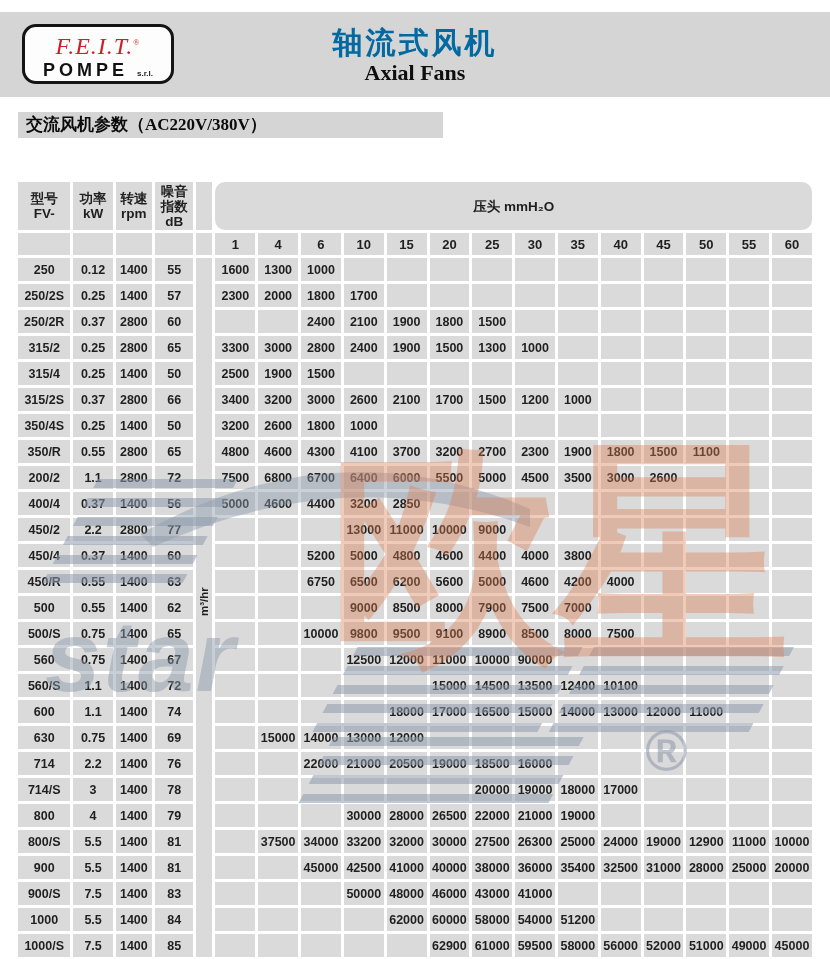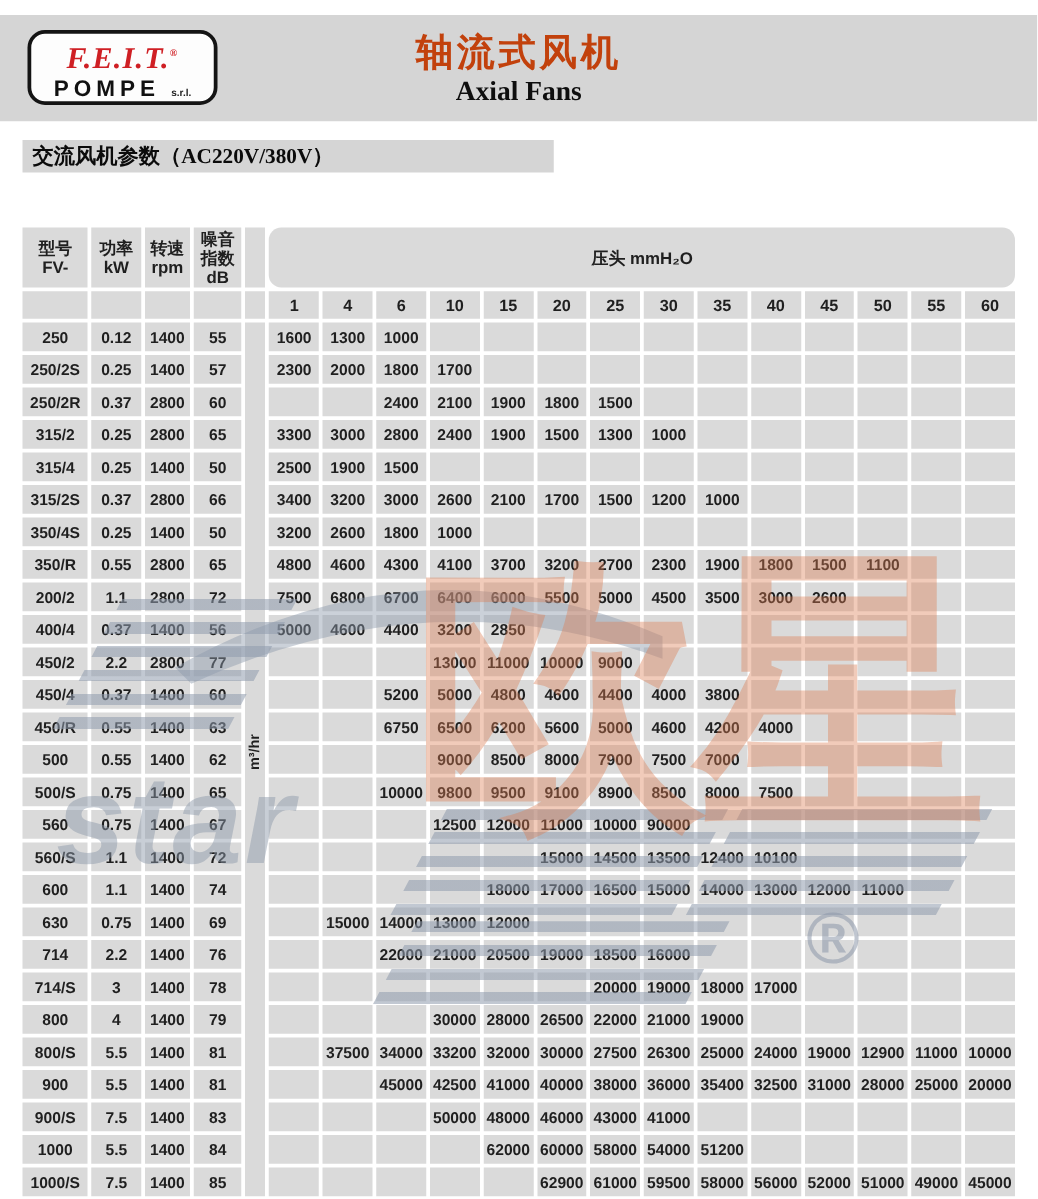--- a/index.html
+++ b/index.html
@@ -3,27 +3,27 @@
 <meta charset="utf-8">
 <style>
   html,body{margin:0;padding:0;background:#ffffff;}
   .page{position:relative;width:830px;height:959px;background:#ffffff;overflow:hidden;
         font-family:"Liberation Sans",sans-serif;}
 
   
   .top-band{position:absolute;left:0;top:12px;width:830px;height:85px;background:#d5d5d5;}
   .logo-box{position:absolute;left:22px;top:12px;width:152px;height:60px;background:#fdfdfd;
             border:3px solid #141414;border-radius:14px;text-align:center;box-sizing:border-box;}
-  .logo-feit{font-family:"Liberation Serif",serif;font-weight:bold;font-style:italic;
+  .logo-feit{font-family:"Liberation Serif",serif;font-weight:normal;font-style:italic;
              font-size:24px;color:#cf1f24;letter-spacing:1px;line-height:28px;margin-top:2px;}
   .logo-feit .reg{font-size:8px;vertical-align:super;font-style:normal;}
   .logo-pompe{font-size:18px;font-weight:bold;color:#111;letter-spacing:4px;line-height:20px;}
   .logo-pompe .srl{font-size:8px;letter-spacing:0;font-weight:bold;color:#222;}
   .band-titles{position:absolute;left:0;top:0;width:100%;text-align:center;}
-  .title-cn{font-family:"Liberation Serif",serif;font-weight:bold;font-size:30px;color:#c2410c;
+  .title-cn{font-family:"Liberation Serif",serif;font-weight:bold;font-size:30px;color:#0369a1;
             letter-spacing:3px;margin-top:14px;line-height:34px;}
   .title-en{font-family:"Liberation Serif",serif;font-weight:bold;font-size:22px;color:#0e0e0e;
             line-height:26px;}
 
   
   .section-bar{position:absolute;left:18px;top:112px;width:425px;height:26px;background:#d5d5d5;
                font-family:"Liberation Serif",serif;font-weight:bold;font-size:17px;color:#0b0b0b;
                line-height:26px;padding-left:8px;box-sizing:border-box;}
 
   

